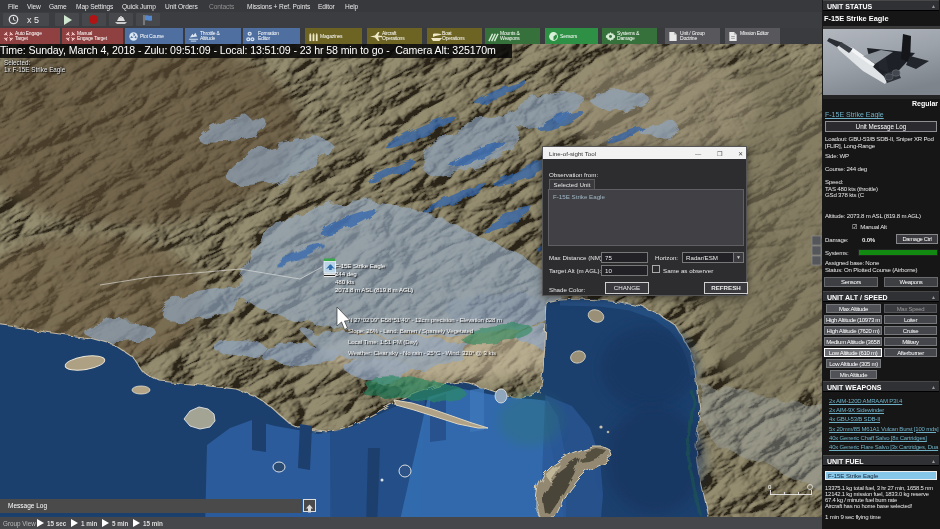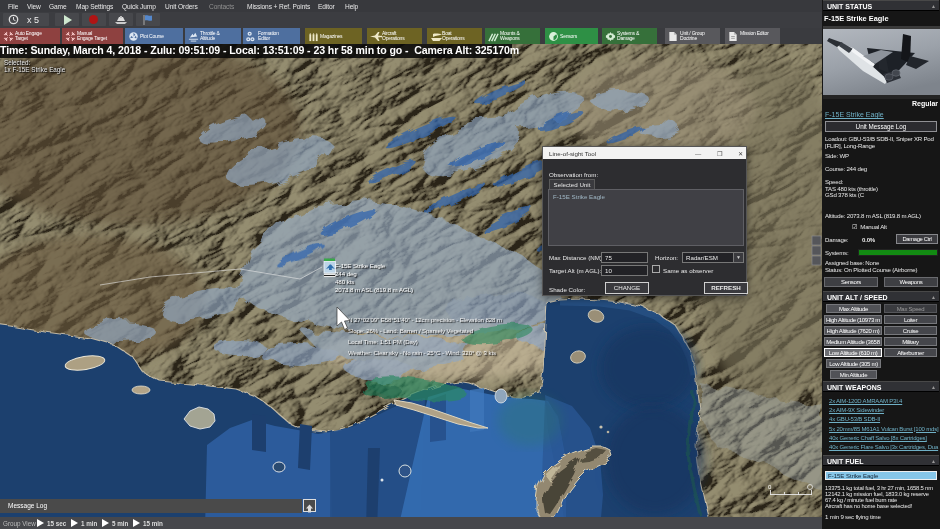--- a/index.html
+++ b/index.html
@@ -5,21 +5,21 @@
 body{width:940px;height:529px;overflow:hidden;background:#000;font-family:"Liberation Sans",sans-serif;position:relative;}
 .abs{position:absolute;}
 #menubar{left:0;top:0;width:822px;height:12px;background:#38393d;color:#e8e8e8;font-size:6.6px;letter-spacing:-0.1px;}
 #menubar span{position:absolute;top:2.5px;}
 #row2{left:0;top:12px;width:822px;height:16px;background:#3c3d41;}
 .r2b{position:absolute;top:1px;height:13px;background:#47484c;border-radius:1px;}
 #toolbar{left:0;top:28px;width:822px;height:16px;background:#3a3b3f;}
 .tb{position:absolute;top:0;height:16px;color:#fff;font-size:5px;line-height:5.4px;letter-spacing:-0.2px;}
 .tb .ic{position:absolute;left:3px;top:3px;width:10px;height:10px;}
 .tb .tx{position:absolute;left:15px;top:2.8px;width:32px;}
-#timebar{left:0;top:44px;width:512px;height:13.5px;background:rgba(8,8,8,0.88);color:#fff;font-size:10.6px;line-height:13.5px;letter-spacing:-0.1px;white-space:nowrap;font-weight:bold;}
+#timebar{left:0;top:44px;width:512px;height:13.5px;background:rgba(8,8,8,0.88);color:#fff;font-size:10.6px;line-height:13.5px;letter-spacing:-0.1px;white-space:nowrap;}
 #selected{left:4px;top:59px;color:#eee;font-size:6.3px;text-shadow:0 0 2px #000,1px 1px 1px #000;}
 #mlog{left:0;top:499px;width:302px;height:14px;background:#4a4a4a;color:#fff;font-size:6.5px;}
 #mlicon{left:303px;top:499px;width:13px;height:13px;background:#4a4a4a;border:1px solid #ddd;box-sizing:border-box;}
 #botbar{left:0;top:517px;width:822px;height:12px;background:#46474b;color:#ddd;font-size:6.3px;}
 #panel{left:822px;top:0;width:118px;height:529px;background:#161616;color:#ddd;}
 .ph{position:absolute;left:1px;width:116px;height:11px;background:#303135;color:#fff;font-weight:bold;font-size:7px;line-height:11px;padding-left:4px;box-sizing:border-box;border-top:1px solid #484848;border-bottom:1px solid #000;}
 .ph:after{content:"▲";position:absolute;right:3px;top:0;font-size:5px;color:#999;}
 .ptext{position:absolute;left:3px;width:113px;font-size:6.1px;line-height:6.6px;letter-spacing:-0.2px;color:#e8e8e8;}
 .link{color:#6fb0c6;text-decoration:underline;}
 .gbtn{position:absolute;background:#515257;border:1px solid #77787c;box-sizing:border-box;color:#fff;font-size:6px;text-align:center;letter-spacing:-0.3px;}

